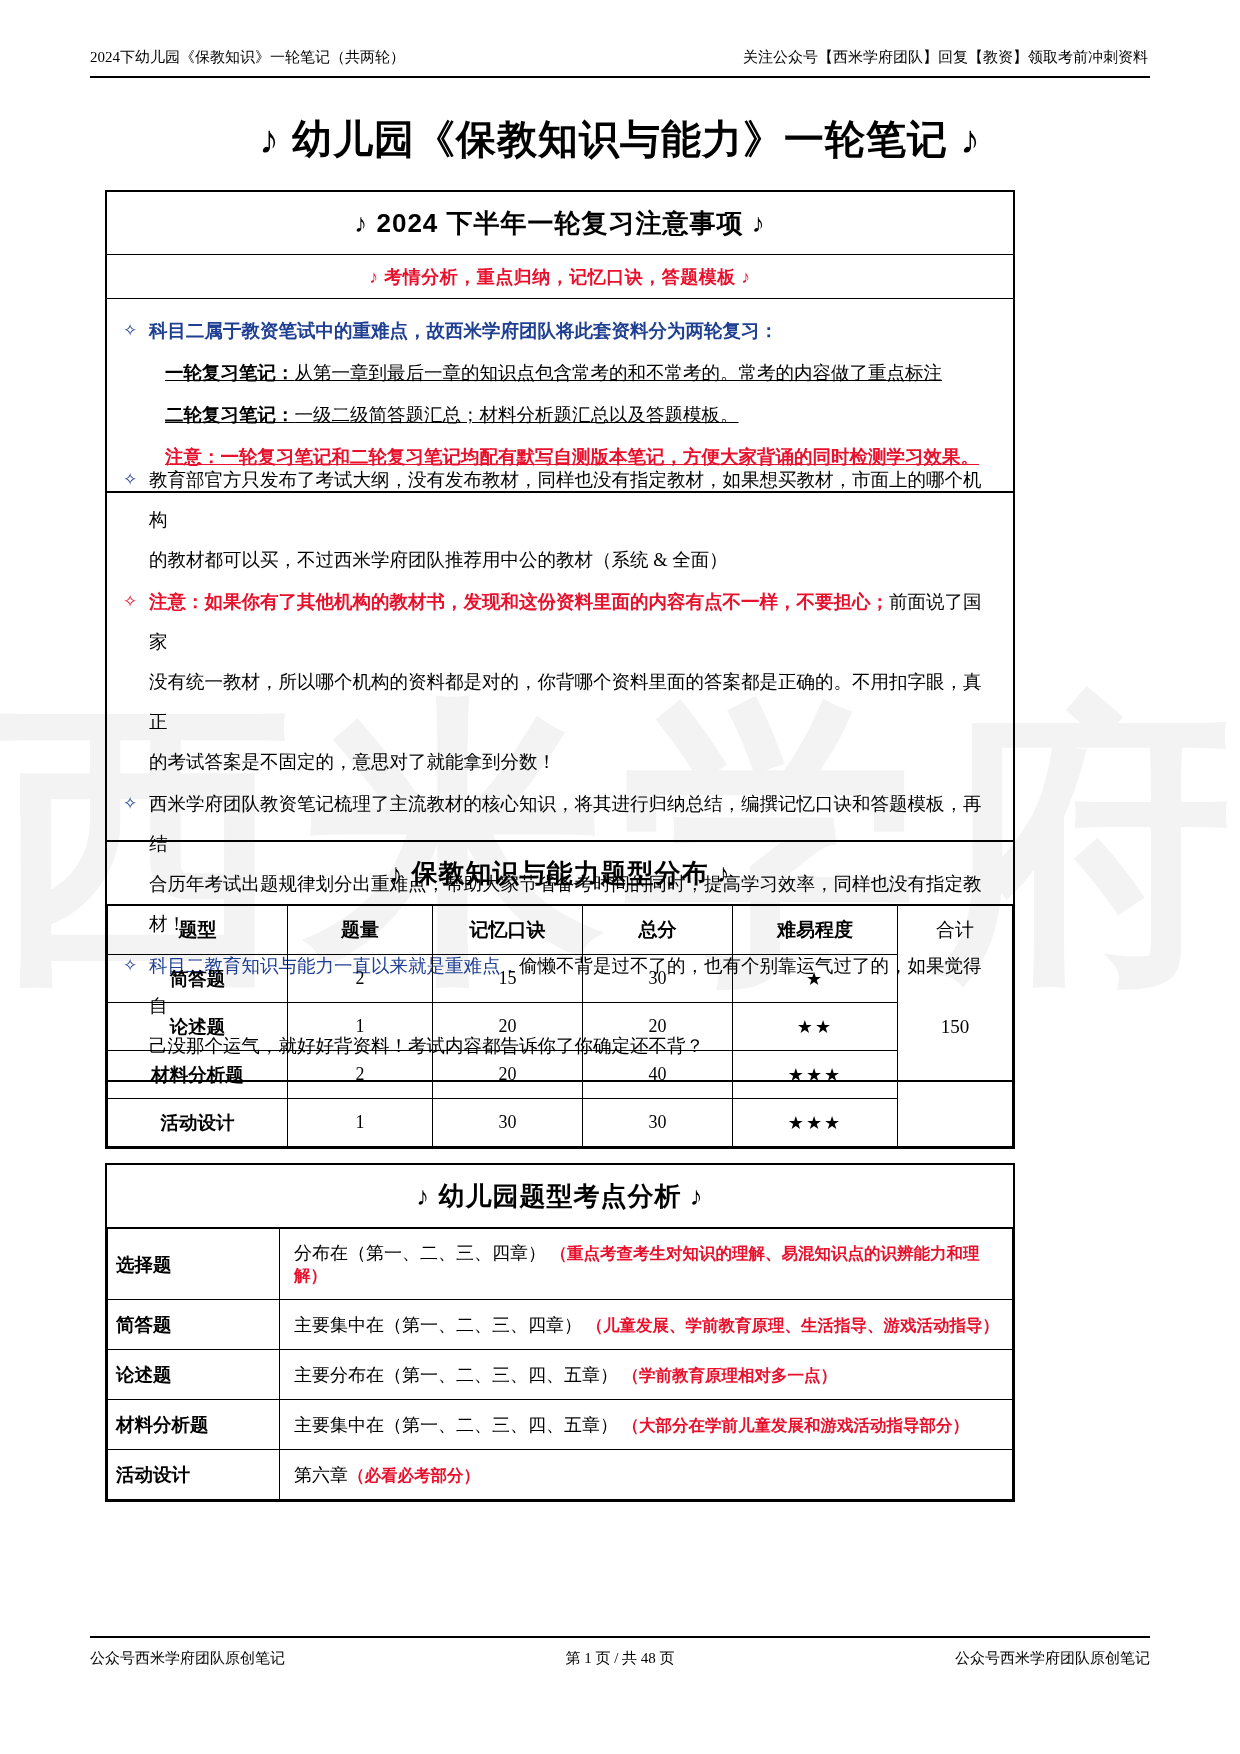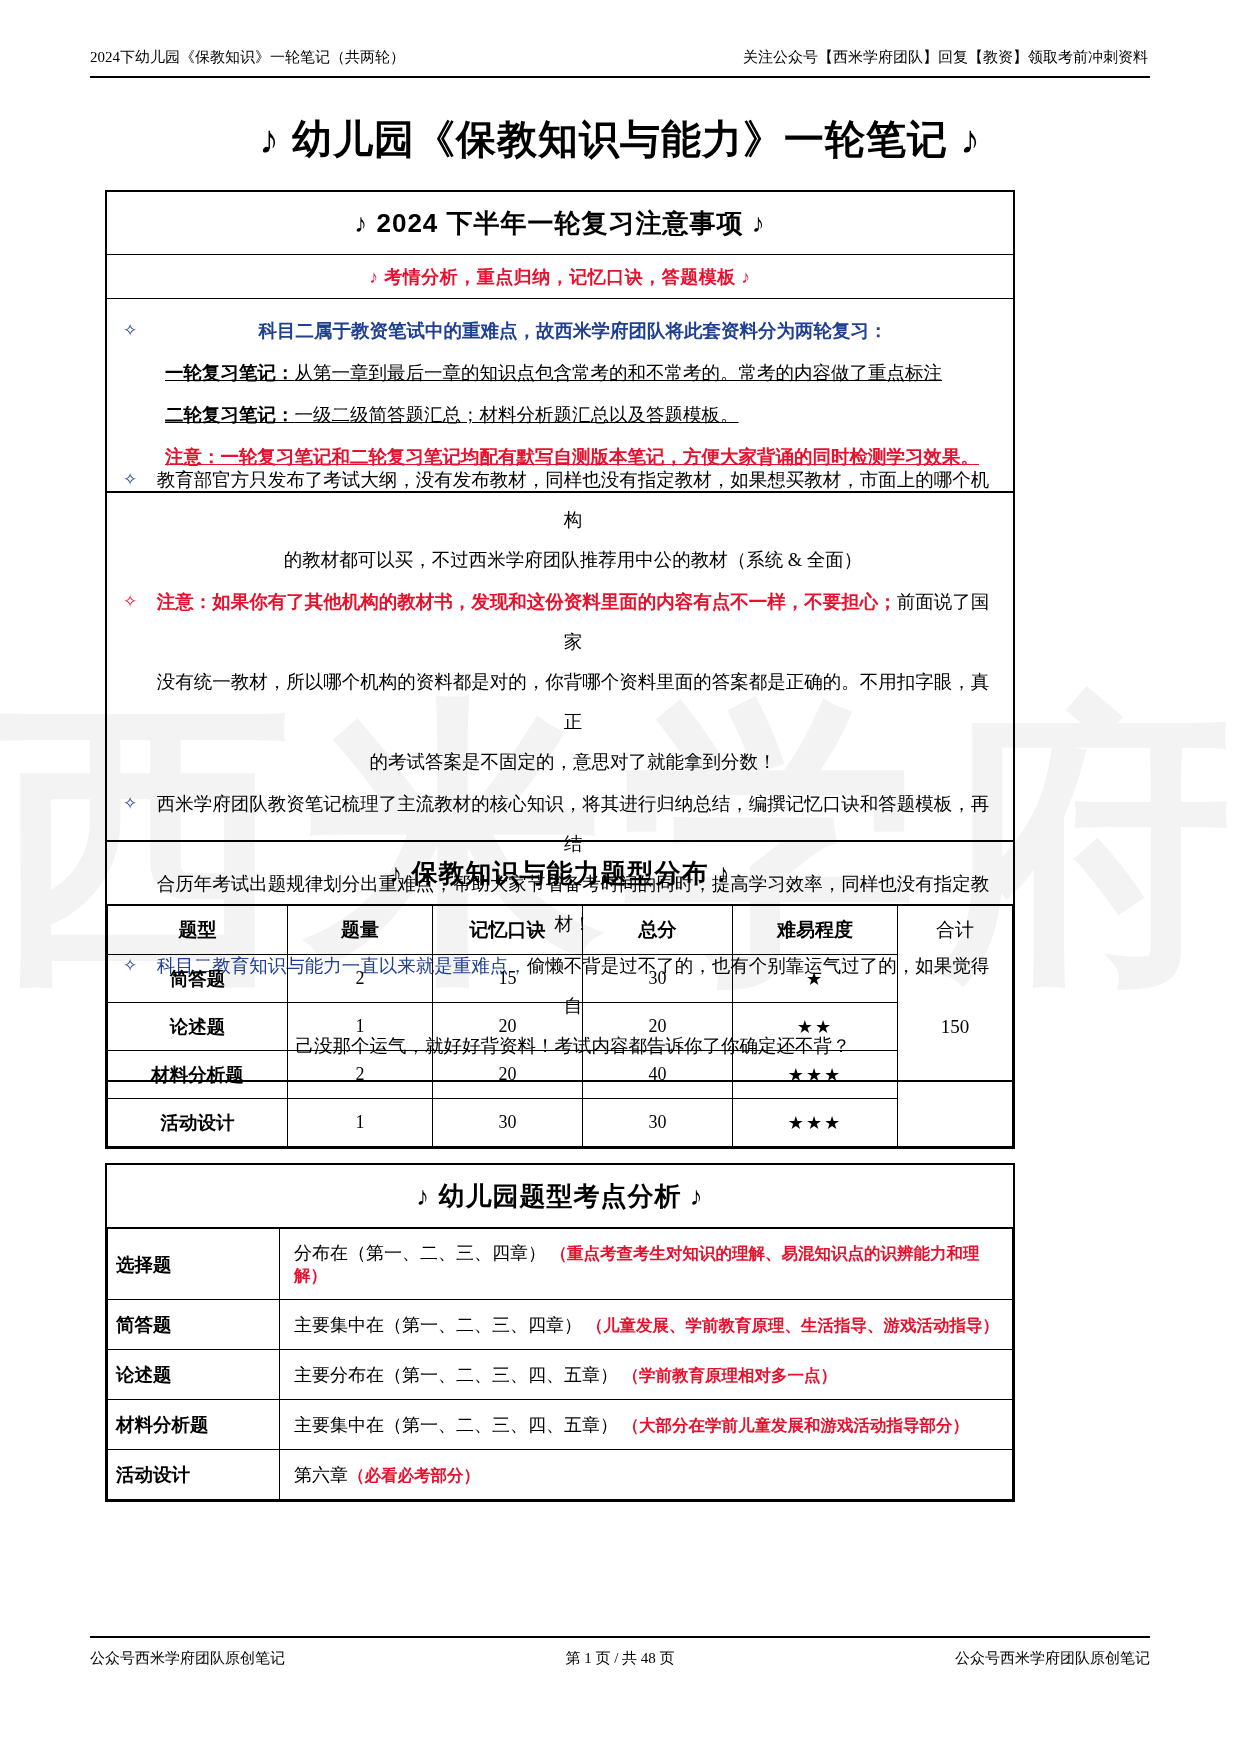--- a/index.html
+++ b/index.html
@@ -127,21 +127,21 @@
     margin: 2px 0;
   }
   .bullet-mark {
     flex: 0 0 26px;
     color: #1f3f93;
     font-size: 17px;
     line-height: 40px;
     text-align: left;
   }
   .bullet-mark.red { color: #e8112d; }
-  .bullet-text { flex: 1 1 auto; text-align: center; }
+  .bullet-text { flex: 1 1 auto; }
 
   .plain-line {
     font-size: 18.5px;
     line-height: 40px;
     padding-left: 42px;
     margin: 2px 0;
     text-decoration: underline;
   }
 
   .blue   { color: #1f3f93; }

